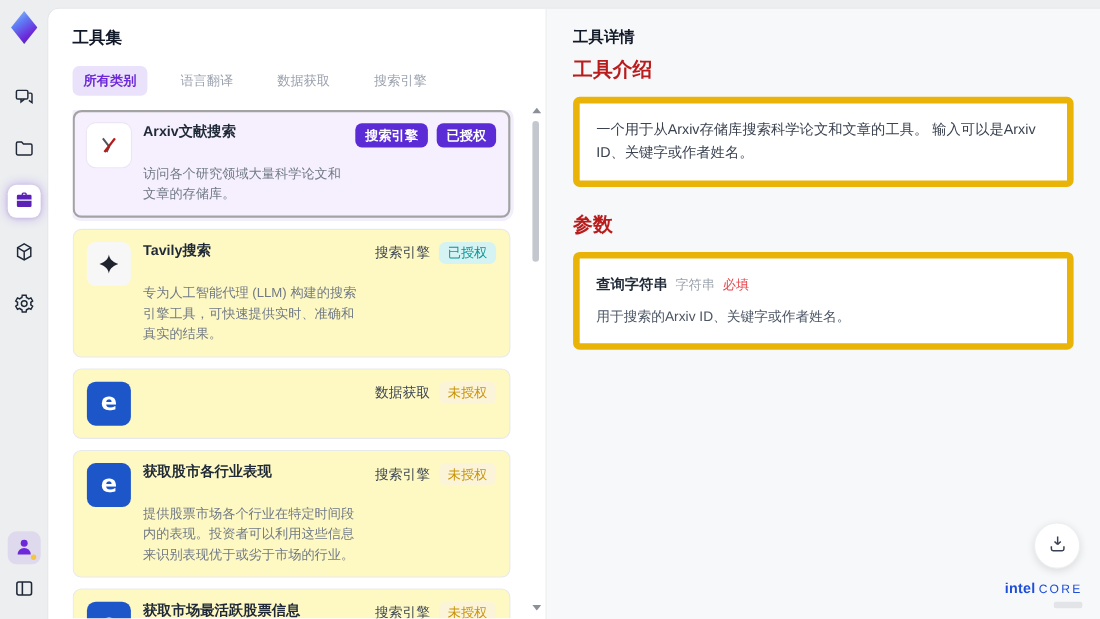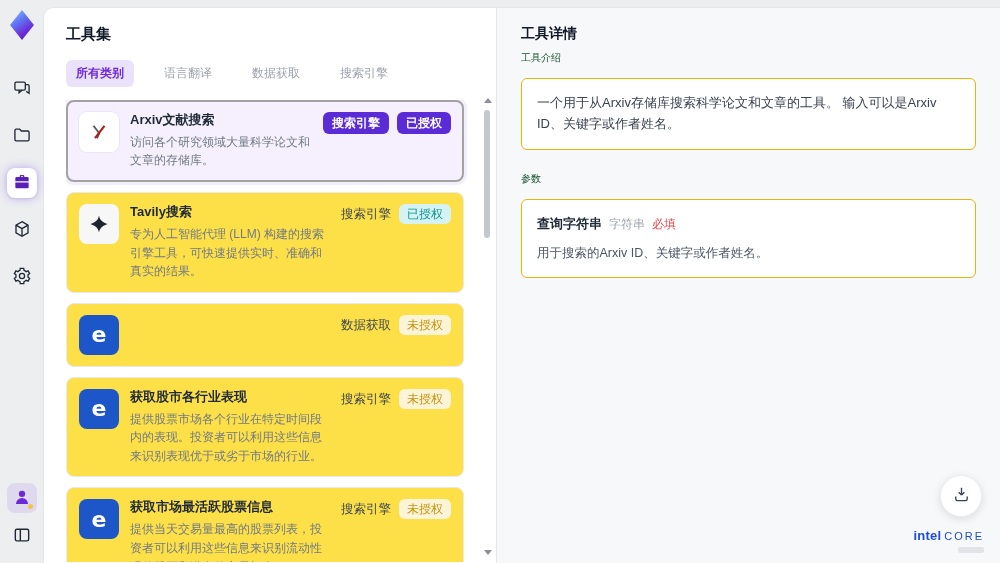--- a/index.html
+++ b/index.html
@@ -52,60 +52,60 @@
     padding:17px 20px 0 22px; position:relative; background:#fff;
   }
   .page-title { font-size:15px; font-weight:700; color:#111827; margin-bottom:16px; }
   .tabs { display:flex; align-items:center; gap:20px; margin-bottom:13px; }
   .tab { font-size:12px; color:#9ca3af; background:transparent; border:none; cursor:pointer; padding:5px 10px; border-radius:6px; white-space:nowrap; }
   .tab.active { background:#e9e2fa; color:#6d28d9; font-weight:600; }
 
   .tool-list { padding-right:12px; height:462px; overflow:hidden; }
   .tool-card {
     display:flex; gap:11px; border:1px solid #e7e9ec; border-radius:8px;
-    padding:11px 12px; margin-bottom:10px; background:#fde047; cursor:pointer;
+    padding:11px 12px; margin-bottom:10px; background:#fef9c3; cursor:pointer;
   }
   .tool-card.selected {
     border:2px solid #a3a3a3; background:#f6f0fe; padding:10px 11px;
     box-shadow:0 0 0 3px rgba(129,85,230,.10);
   }
   .tile {
     width:40px; height:40px; border-radius:8px; flex-shrink:0;
     display:flex; align-items:center; justify-content:center; font-weight:700;
   }
   .tile.arxiv { background:#ffffff; box-shadow:0 0 0 1px rgba(0,0,0,.04); }
   .tile.tavily { background:#f7f7f8; }
   .tile.news-blue { background:#1d56c9; color:#fff; font-size:22px;
     font-family:"DejaVu Sans",sans-serif; }
   .tile svg { width:22px; height:22px; }
 
   .tool-main { flex:1; min-width:0; }
   .tool-name { font-size:13px; font-weight:700; color:#1f2937; line-height:1.3; }
-  .tool-desc { font-size:12px; color:#717a86; line-height:1.55; margin-top:4px; }
+  .tool-desc { font-size:12px; color:#717a86; line-height:1.55; margin-top:20px; }
 
   .tool-badges { display:flex; gap:8px; align-items:flex-start; white-space:nowrap; }
   .badge { font-size:12px; line-height:1; }
   .badge.cat-plain { color:#3f4753; padding:4px 0; font-size:12.5px; }
   .badge.pill-solid { background:#5b2bd6; color:#fff; padding:5px 9px; border-radius:6px; font-weight:600; }
   .badge.pill-cyan { background:#d6f3f4; color:#0e9494; padding:4px 8px; border-radius:6px; }
   .badge.pill-yellow { background:#fcf4d9; color:#c8940a; padding:4px 8px; border-radius:6px; }
 
   
   .vscroll { position:absolute; right:4px; top:86px; bottom:4px; width:10px; }
   .vs-arrow { position:absolute; left:2px; width:0; height:0; border-left:4px solid transparent; border-right:4px solid transparent; }
   .vs-up { top:4px; border-bottom:5px solid #8a8f98; }
   .vs-down { bottom:4px; border-top:5px solid #8a8f98; }
   .vs-thumb { position:absolute; left:2px; top:16px; width:6px; height:128px; background:#c4c8ce; border-radius:3px; }
 
   
   .details-panel { flex:1; background:#f7f8f9; padding:17px 24px; position:relative; }
   .details-title { font-size:14px; font-weight:700; color:#111827; margin-bottom:8px; }
-  .section-heading { font-size:10px; font-weight:400; color:#14532d; margin-bottom:13px; }
+  .section-heading { font-size:18px; font-weight:700; color:#b91c1c; margin-bottom:13px; }
   .info-box {
-    background:#fff; border:1px solid #eab308; border-radius:6px;
+    background:#fff; border:6px solid #eab308; border-radius:6px;
     padding:14px 15px; font-size:13px; color:#3b4250; line-height:1.6;
     margin-bottom:22px;
   }
   .param-head { display:flex; align-items:baseline; gap:7px; }
   .param-name { font-size:13px; font-weight:700; color:#1f2937; }
   .param-type { font-size:12px; color:#9aa1ab; }
   .param-req { font-size:12px; color:#e5484d; }
   .param-desc { font-size:12.5px; color:#4b5563; margin-top:9px; }
 
   .fab {

